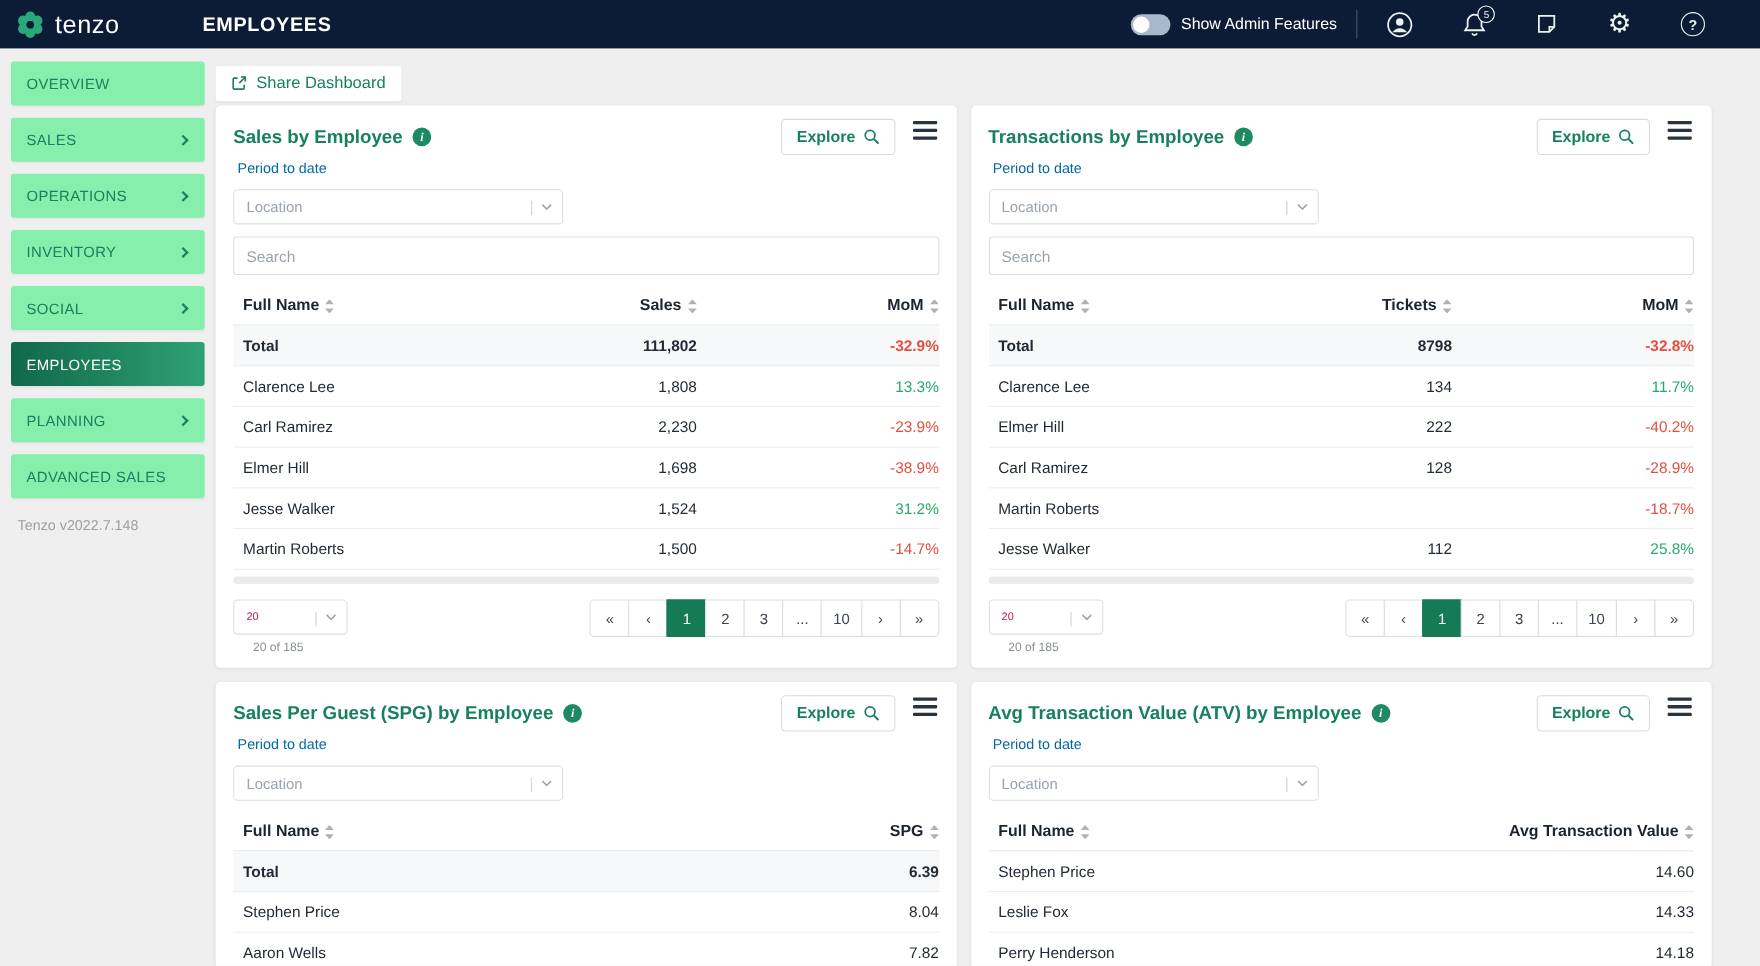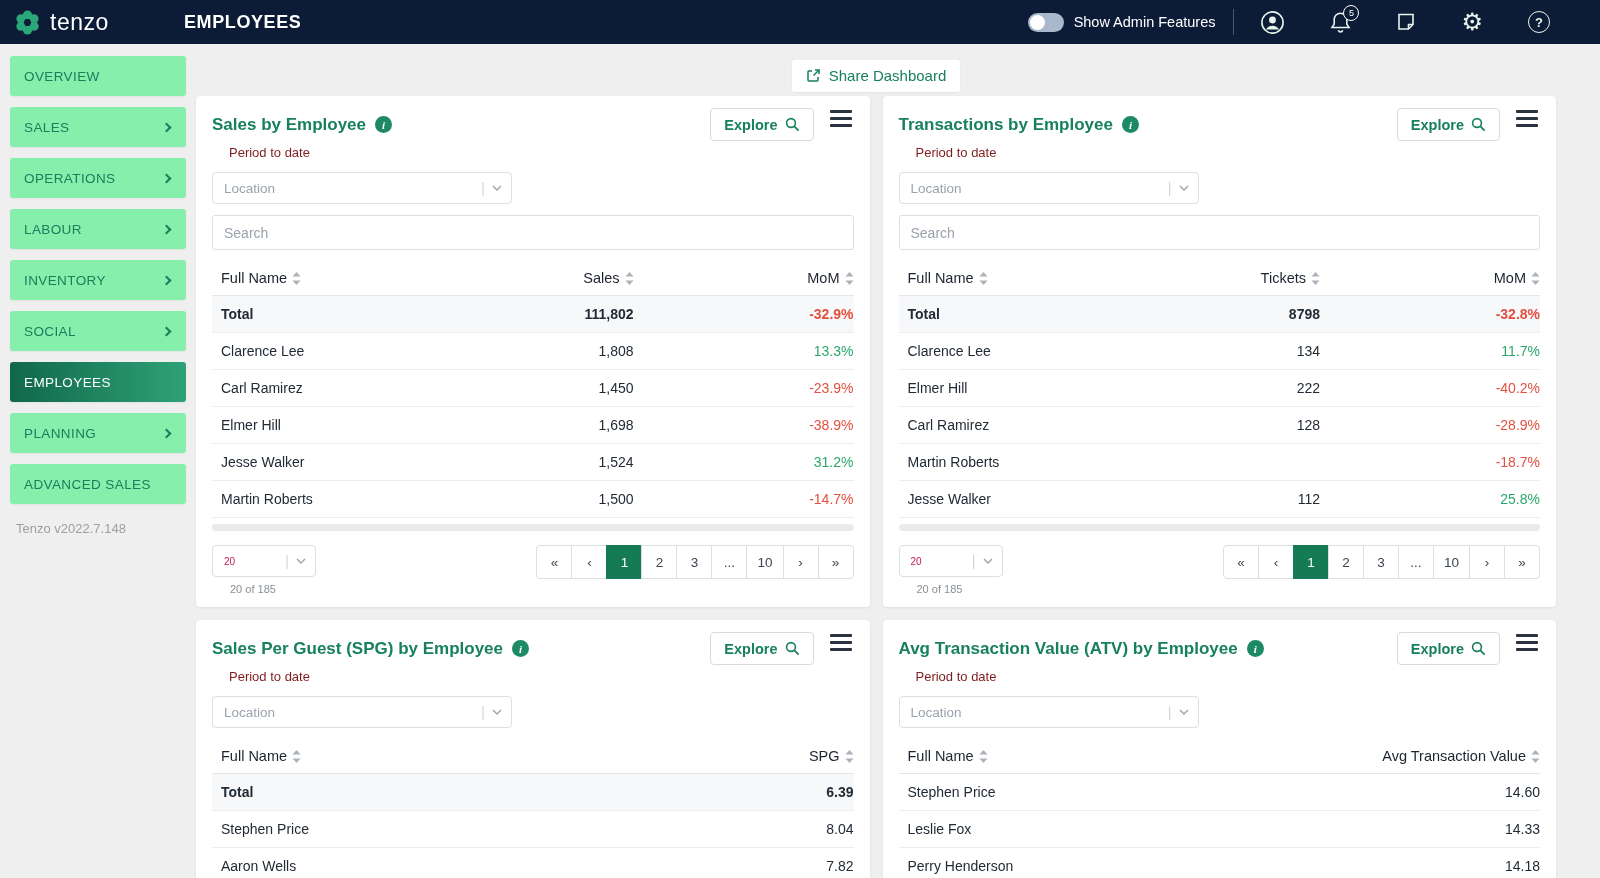--- a/index.html
+++ b/index.html
@@ -34,50 +34,50 @@
   .content{display:flex;height:834px}
   .sidebar{width:196px;padding:12px 10px 0;flex:none}
   .side-item{height:40px;background:#86efac;border-radius:3px;display:flex;align-items:center;justify-content:space-between;
              padding:0 14px;margin-bottom:11px;color:var(--accent);font-size:13.5px;letter-spacing:.4px;cursor:pointer;
              box-shadow:0 1px 2px rgba(0,0,0,.05)}
   .side-item.active{background:linear-gradient(90deg,#10684A,#2FA177);color:#fff}
   .chev{width:7px;height:7px;border-top:2px solid currentColor;border-right:2px solid currentColor;
         transform:rotate(45deg);margin-right:2px}
   .version{color:#9aa0a6;font-size:13px;padding:6px}
   .main{flex:1;padding-right:44px}
-  .main-head{height:48px;display:flex;align-items:center;justify-content:center;padding-top:15px}
+  .main-head{height:48px;display:flex;align-items:center;justify-content:flex-start;padding-top:15px}
   .share-btn{background:#fff;border:none;border-radius:3px;height:32px;padding:0 14px;display:flex;align-items:center;gap:8px;
              color:var(--accent);font-size:15px;cursor:pointer;box-shadow:0 1px 2px rgba(0,0,0,.05)}
   .grid{display:grid;grid-template-columns:1fr 1fr;gap:13px;margin-top:4px}
 
   
   .card{background:#fff;border-radius:4px;box-shadow:0 1px 3px rgba(0,0,0,.08);padding:12px 16px}
   .card-head{display:flex;align-items:center;gap:9px}
   .card-title{margin:0;font-size:17px;color:var(--accent);font-weight:700}
   .info-icon{width:17px;height:17px;border-radius:50%;background:#1d8a64;color:#fff;font-size:11px;font-weight:700;
              font-style:italic;display:flex;align-items:center;justify-content:center;font-family:"Liberation Serif",serif;cursor:pointer}
   .head-right{margin-left:auto;display:flex;align-items:flex-start;gap:14px}
   .explore-btn{display:flex;align-items:center;gap:7px;background:#fff;border:1px solid #d8dbde;border-radius:4px;height:33px;
                padding:0 13px;color:var(--accent);font-size:14.5px;font-weight:700;cursor:pointer}
   .menu-btn{background:none;border:none;display:flex;flex-direction:column;gap:4px;cursor:pointer;padding:2px}
   .menu-btn span{display:block;width:22px;height:3px;background:#2a3340;border-radius:1px}
-  .card-sub{color:#7f1d1d;font-size:13px;margin:4px 17px 12px}
+  .card-sub{color:#0369a1;font-size:13px;margin:4px 4px 12px}
   .select-box{width:300px;height:32px;border:1px solid #dcdfe2;border-radius:4px;display:flex;align-items:center;
               justify-content:space-between;padding:0 9px 0 11px;cursor:pointer;background:#fff}
   .ph{color:#9aa3ad;font-size:13.5px}
   .sel-right{display:flex;align-items:center;gap:7px}
   .sel-div{color:#d4d7da;font-size:14px}
   .search{display:block;width:100%;height:35px;border:1px solid #dcdfe2;border-radius:3px;margin-top:11px;padding:0 11px;
           font-size:14px;color:#333}
   .search::placeholder{color:#9aa3ad}
 
   
   .table{margin-top:11px}
   .thead{display:flex;align-items:center;border-bottom:1px solid #e4e6e8;padding:9px 0}
-  .th{display:flex;align-items:center;gap:5px;font-size:14.5px;font-weight:400;color:#1c2430;cursor:pointer}
+  .th{display:flex;align-items:center;gap:5px;font-size:14.5px;font-weight:700;color:#1c2430;cursor:pointer}
   .th.name{flex:1;padding-left:9px}
   .th.num{justify-content:flex-end}
   .mid{width:160px}
   .last{width:220px}
   .tr{display:flex;align-items:center;border-bottom:1px solid #ededee}
   .td{font-size:14px;color:#222b35;padding:10px 0}
   .td.name{flex:1;padding-left:9px}
   .td.num{text-align:right}
   .tr.total{background:#f7f8f9}
   .tr.total .td{font-weight:700}
@@ -164,24 +164,20 @@
         </div>
         <div class="side-item">
           <span class="side-label">SALES</span>
           <span class="chev"></span>
         </div>
         <div class="side-item">
           <span class="side-label">OPERATIONS</span>
           <span class="chev"></span>
         </div>
         <div class="side-item">
-          <span class="side-label">LABOUR</span>
-          <span class="chev"></span>
-        </div>
-        <div class="side-item">
           <span class="side-label">INVENTORY</span>
           <span class="chev"></span>
         </div>
         <div class="side-item">
           <span class="side-label">SOCIAL</span>
           <span class="chev"></span>
         </div>
         <div class="side-item active">
           <span class="side-label">EMPLOYEES</span>
         </div>
@@ -267,21 +263,21 @@
               <div class="td num mid">111,802</div>
               <div class="td num last neg">-32.9%</div>
             </div>
             <div class="tr">
               <div class="td name">Clarence Lee</div>
               <div class="td num mid">1,808</div>
               <div class="td num last pos">13.3%</div>
             </div>
             <div class="tr">
               <div class="td name">Carl Ramirez</div>
-              <div class="td num mid">1,450</div>
+              <div class="td num mid">2,230</div>
               <div class="td num last neg">-23.9%</div>
             </div>
             <div class="tr">
               <div class="td name">Elmer Hill</div>
               <div class="td num mid">1,698</div>
               <div class="td num last neg">-38.9%</div>
             </div>
             <div class="tr">
               <div class="td name">Jesse Walker</div>
               <div class="td num mid">1,524</div>

